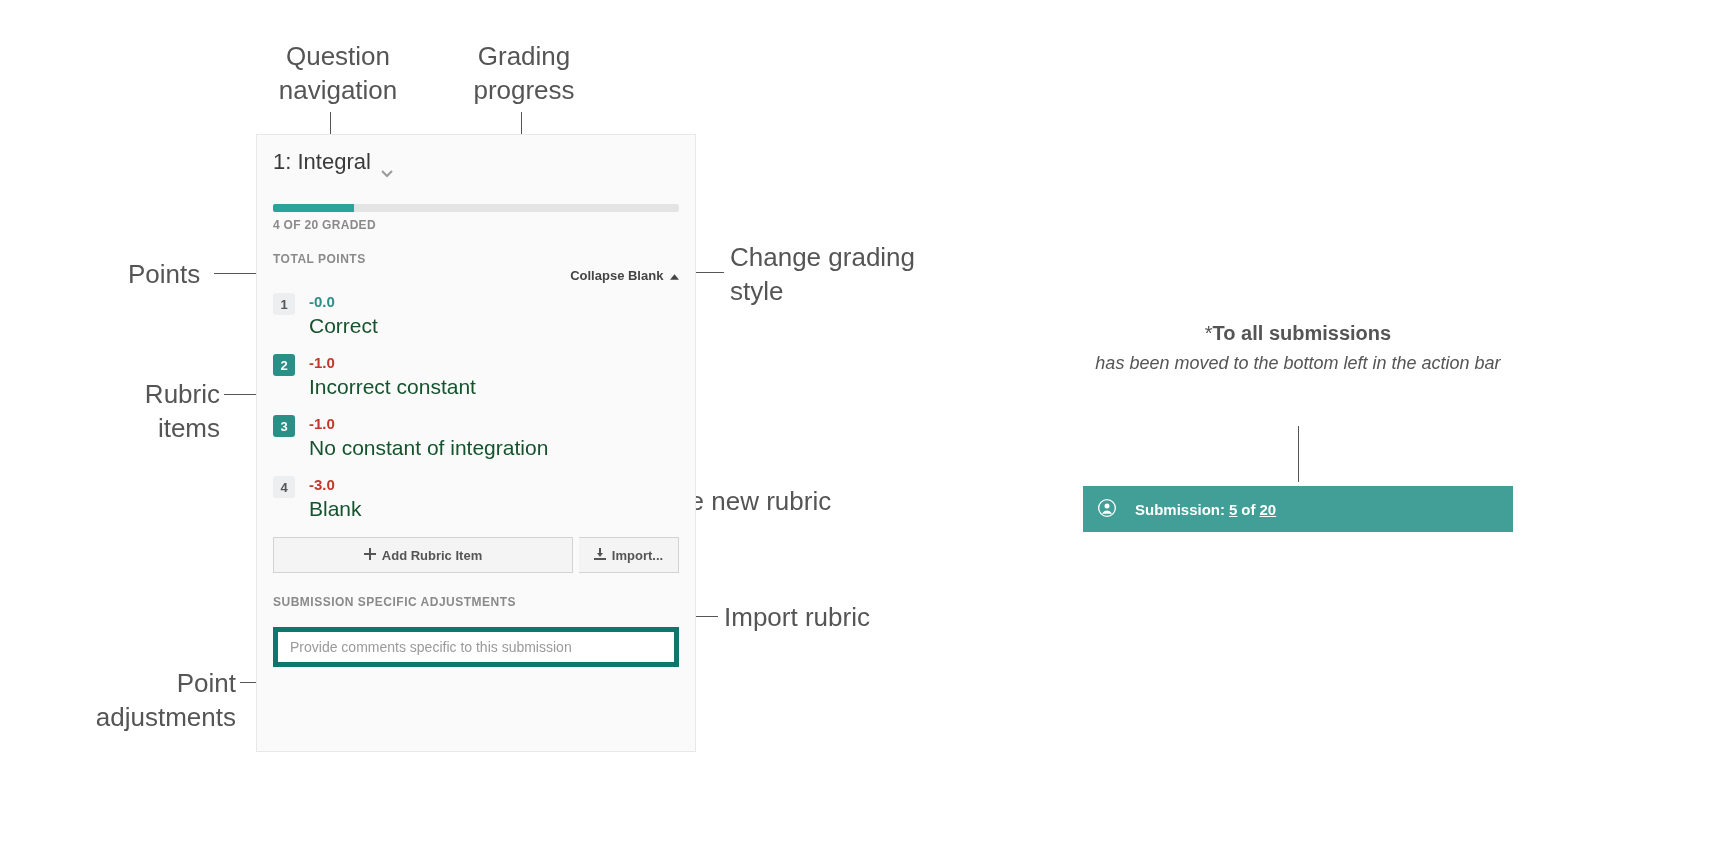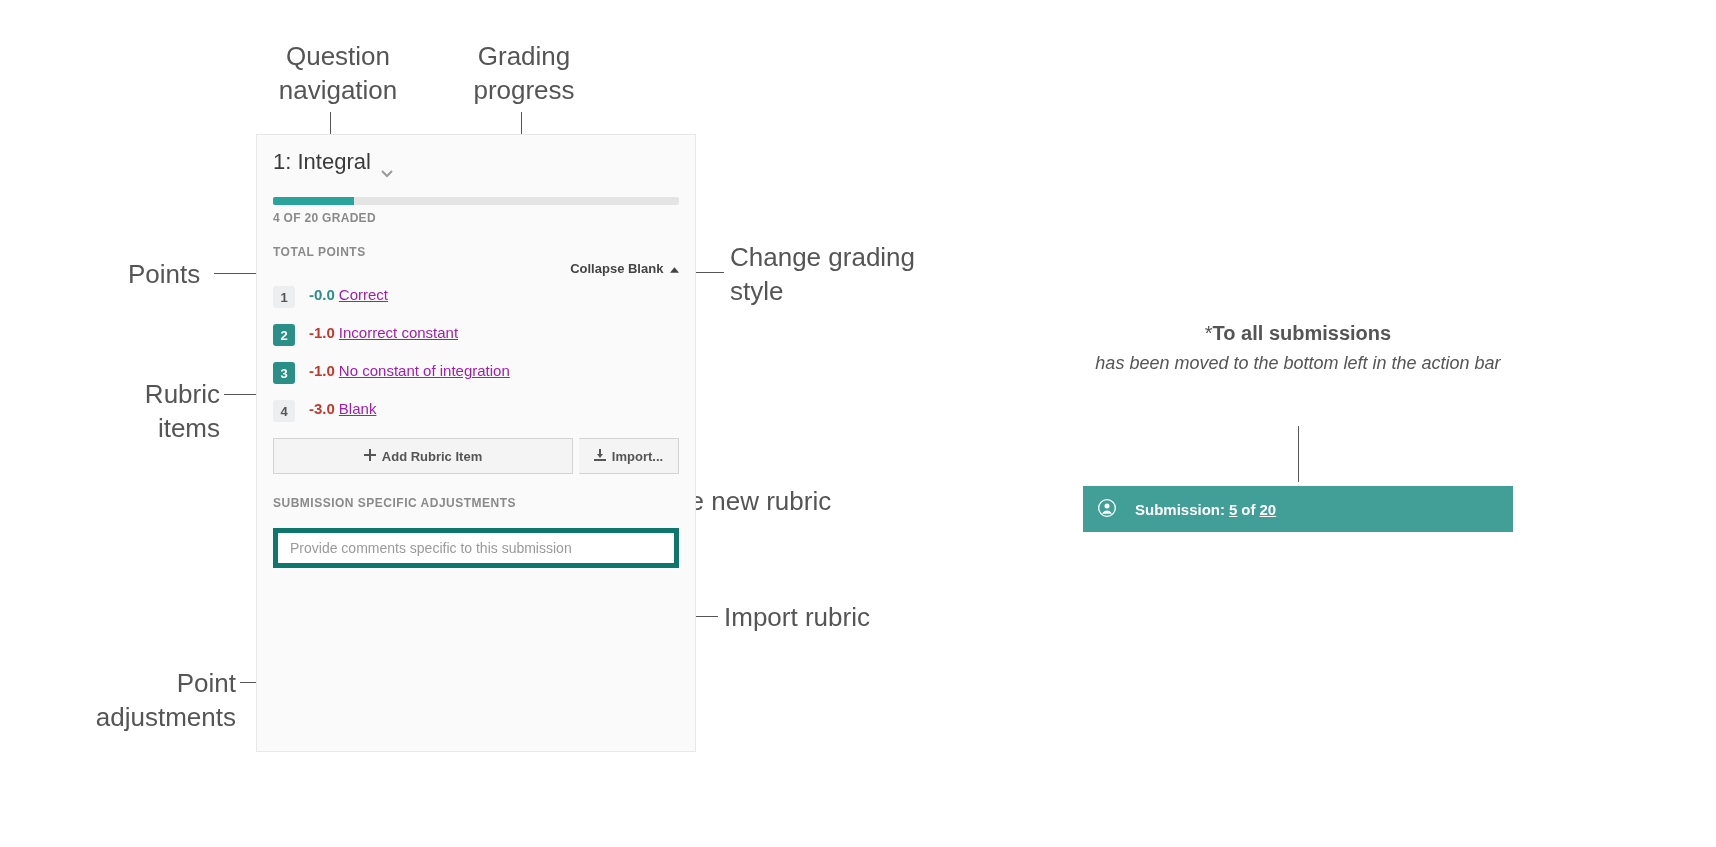--- a/index.html
+++ b/index.html
@@ -10,21 +10,21 @@
   .annotation-line.v { width:1px; }
 
   .panel {
     position:absolute;
     left:256px; top:134px;
     width:440px; height:618px;
     border:1px solid #e8e8e8;
     background:#fafafa;
     padding:14px 16px 0 16px;
   }
-  .q-nav { display:flex; align-items:center; gap:10px; font-size:22px; color:#3a3a3a; font-weight:400; margin-bottom:22px; cursor:pointer;}
+  .q-nav { display:flex; align-items:center; gap:10px; font-size:22px; color:#3a3a3a; font-weight:400; margin-bottom:29px; cursor:pointer;}
   .chevron-down { width:12px; height:8px; display:inline-block; }
   .chevron-down svg path { stroke:#9a9a9a; stroke-width:2; fill:none; }
 
   .progress-track { width:100%; height:8px; background:#e4e4e4; border-radius:2px; overflow:hidden; margin-bottom:6px;}
   .progress-fill { height:100%; background:#2aa39a; width:20%; }
   .progress-label { font-size:12px; font-weight:700; color:#8a8a8a; letter-spacing:0.3px; margin-bottom:20px; }
 
   .tp-label { font-size:12px; font-weight:700; color:#8a8a8a; letter-spacing:0.5px; margin-bottom:2px;}
   .points-row { display:flex; align-items:center; justify-content:space-between; margin-bottom:4px;}
   .points-val { font-size:22px; font-weight:700; color:#2c2c2c; }
@@ -34,24 +34,24 @@
   .caret-up { display:inline-block; margin-left:3px;}
   .caret-up svg { width:9px; height:6px; }
 
   .rubric-item { display:flex; align-items:flex-start; gap:14px; margin-bottom:16px; cursor:pointer;}
   .rubric-num {
     width:22px; height:22px; border-radius:3px; background:#eceef0; color:#555;
     font-size:13px; font-weight:600; display:flex; align-items:center; justify-content:center;
     flex-shrink:0;
   }
   .rubric-num.selected { background:#2a8f86; color:#fff; }
-  .rubric-body { display:flex; gap:4px; }
+  .rubric-body { display:flex; flex-direction:column; gap:4px; }
   .rubric-points { font-size:15px; font-weight:700; color:#c0392b; }
   .rubric-points.zero { color:#2a8f86; }
-  .rubric-desc { font-size:15px; color:#a21caf;text-decoration:underline; }
+  .rubric-desc { font-size:21px; color:#14532d; }
 
   .btn-row { display:flex; gap:6px; margin-top:13px; }
   .btn {
     border:1px solid #d3d3d3; background:#f4f4f4; color:#555;
     font-size:13px; font-weight:600; height:36px;
     display:flex; align-items:center; justify-content:center; gap:6px; cursor:pointer;
   }
   .btn-add { flex:1 1 auto; }
   .btn-import { width:100px; border-left:none; }
   .btn svg { width:12px; height:12px; }

